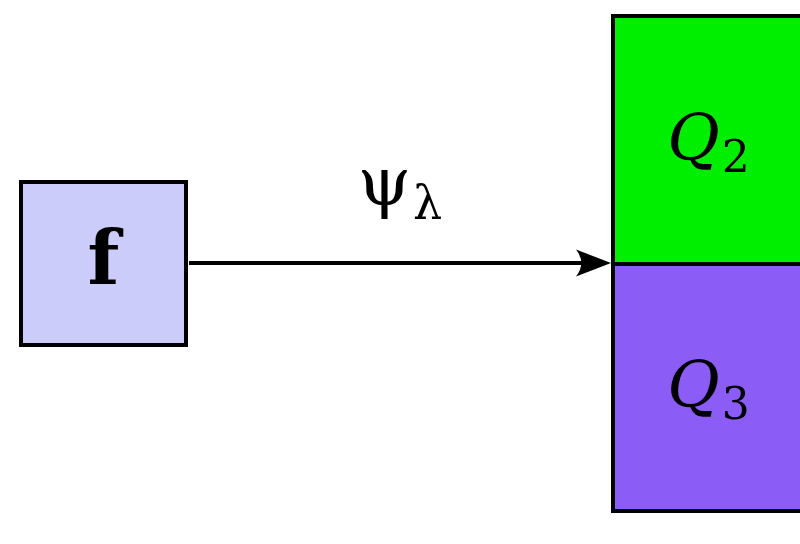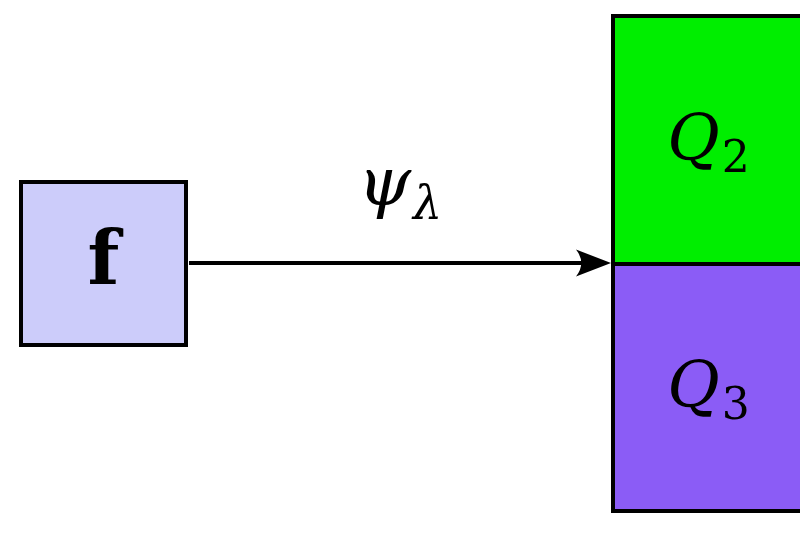--- a/index.html
+++ b/index.html
@@ -43,21 +43,20 @@
     height: 44px;
   }
 
   
   .arrow-label {
     position: absolute;
     left: 315px;
     top: 148px;
     width: 170px;
     text-align: center;
-    font-style: italic;
     line-height: 1;
     white-space: nowrap;
   }
   .math-base { font-size: 68px; }
   .math-sub  { font-size: 46px; position: relative; top: 14px; margin-left: 2px; }
   .math-sub.upright { font-style: normal; }
 
   
   .output-stack {
     position: absolute;

